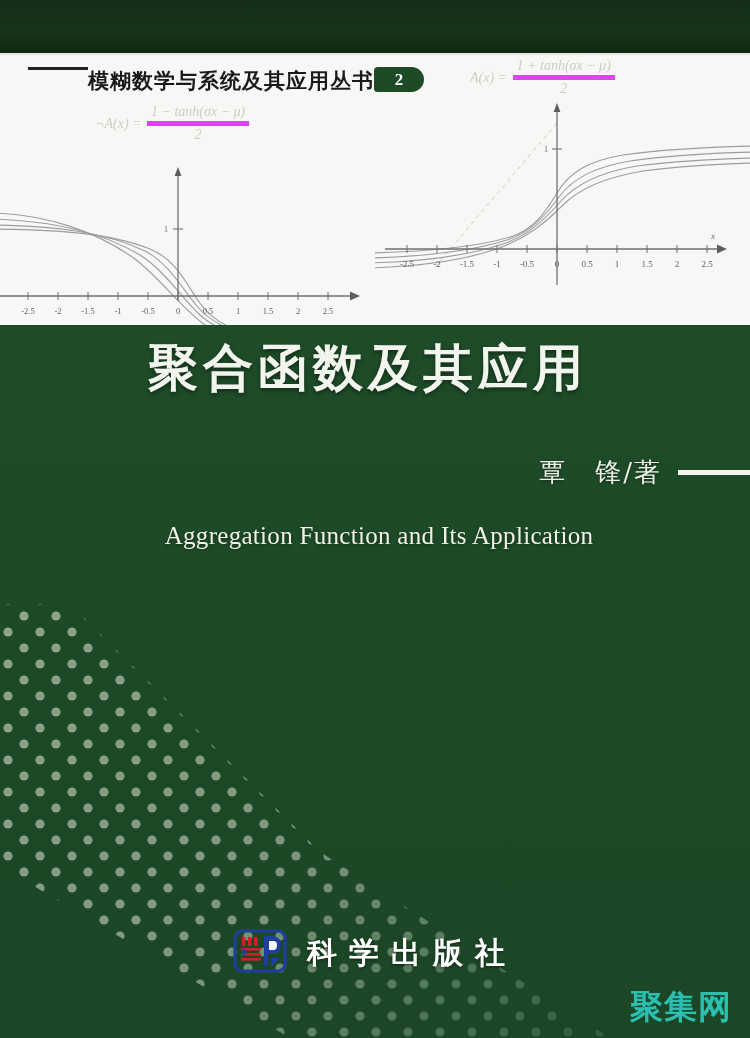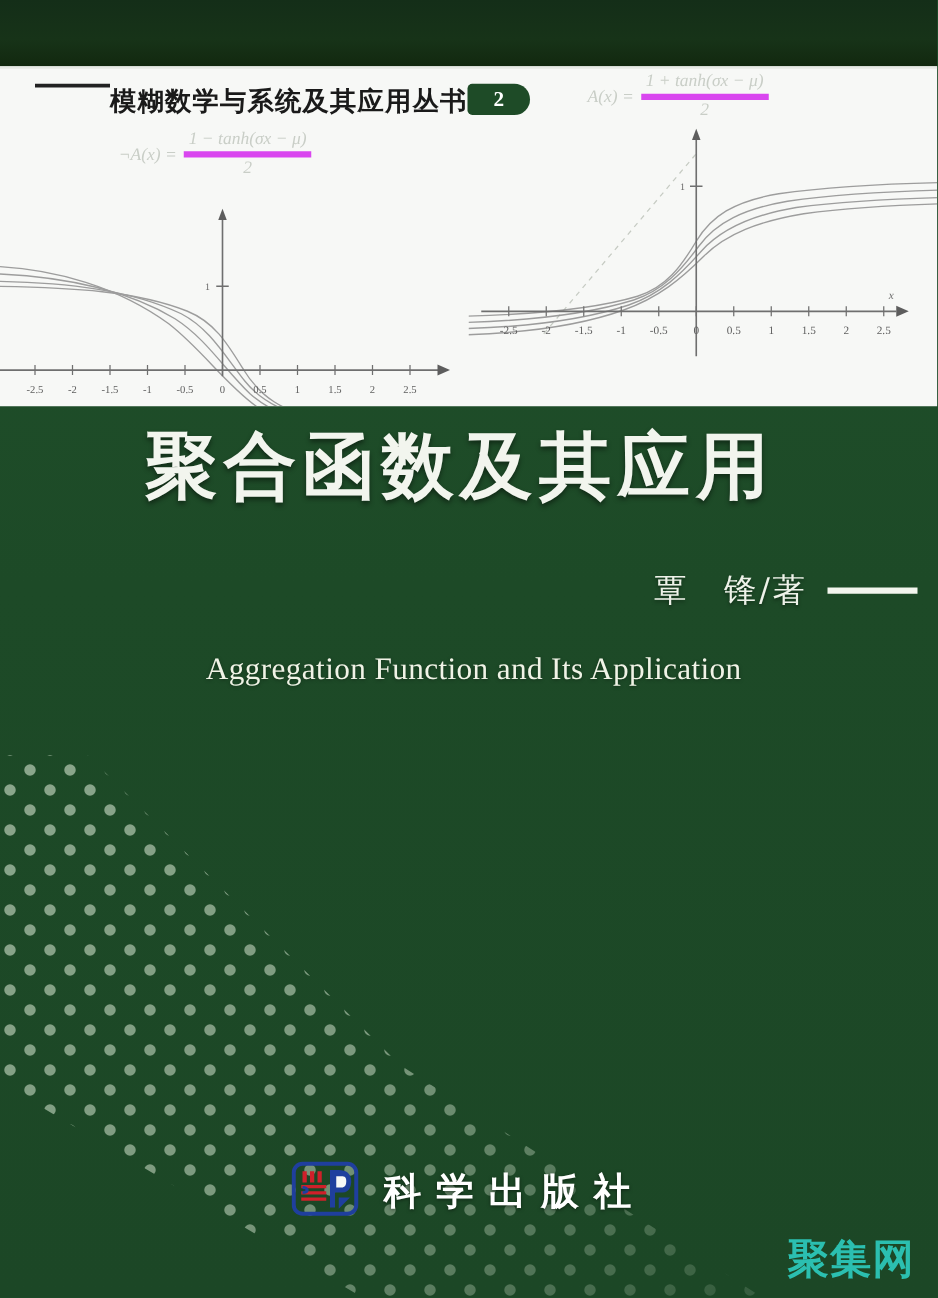--- a/index.html
+++ b/index.html
@@ -94,31 +94,31 @@
     z-index:1;pointer-events:none;
   }
 
   
   .main-title{
     position:absolute;left:0;top:335px;width:750px;
     text-align:center;
     padding-right:14px;
     box-sizing:border-box;
     font-family:"DejaVu Serif","Liberation Serif",serif;
-    font-size:58px;
+    font-size:50px;
     font-weight:bold;
     letter-spacing:5px;
     color:#f2f5ee;
     text-shadow:0 2px 4px rgba(0,0,0,.45);
     z-index:5;
   }
 
   
   .author-row{
-    position:absolute;right:16px;top:455px;
+    position:absolute;right:0;top:455px;
     display:flex;align-items:center;gap:16px;
     z-index:5;
   }
   .author-name{
     font-family:"DejaVu Serif","Liberation Serif",serif;
     font-size:26px;
     color:#eef2e9;
     letter-spacing:2px;
     white-space:nowrap;
     text-shadow:0 1px 3px rgba(0,0,0,.4);

